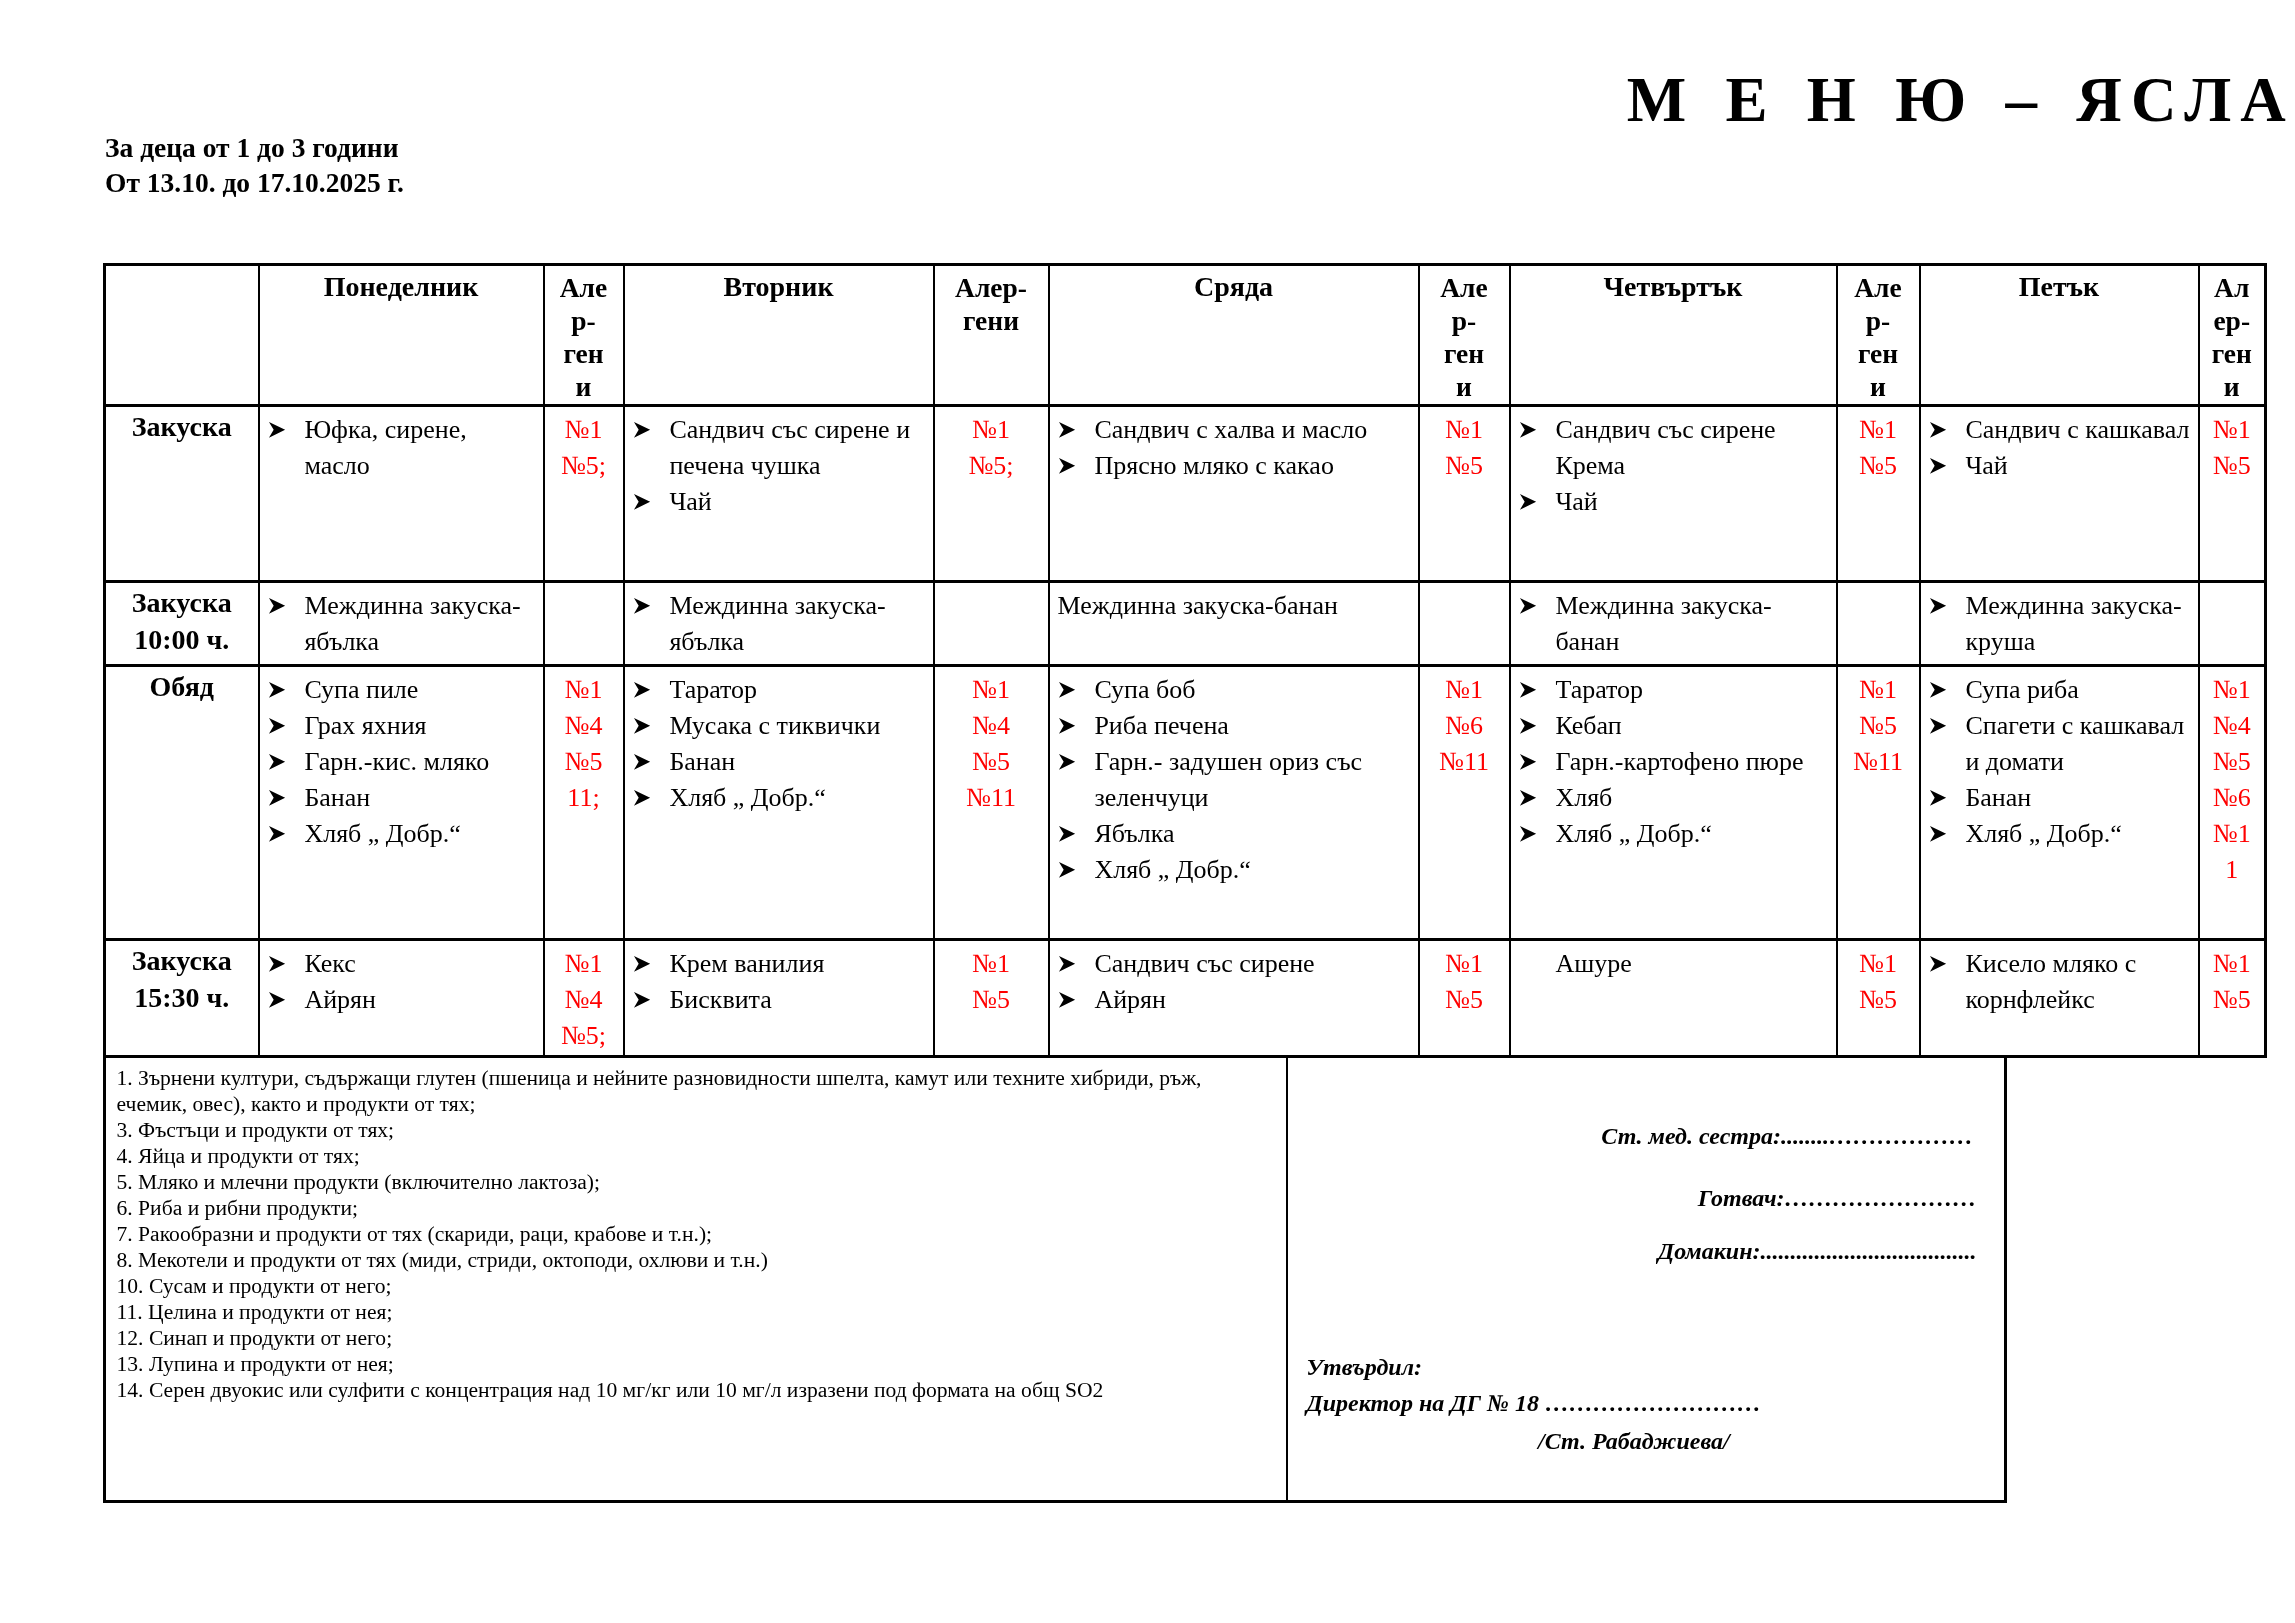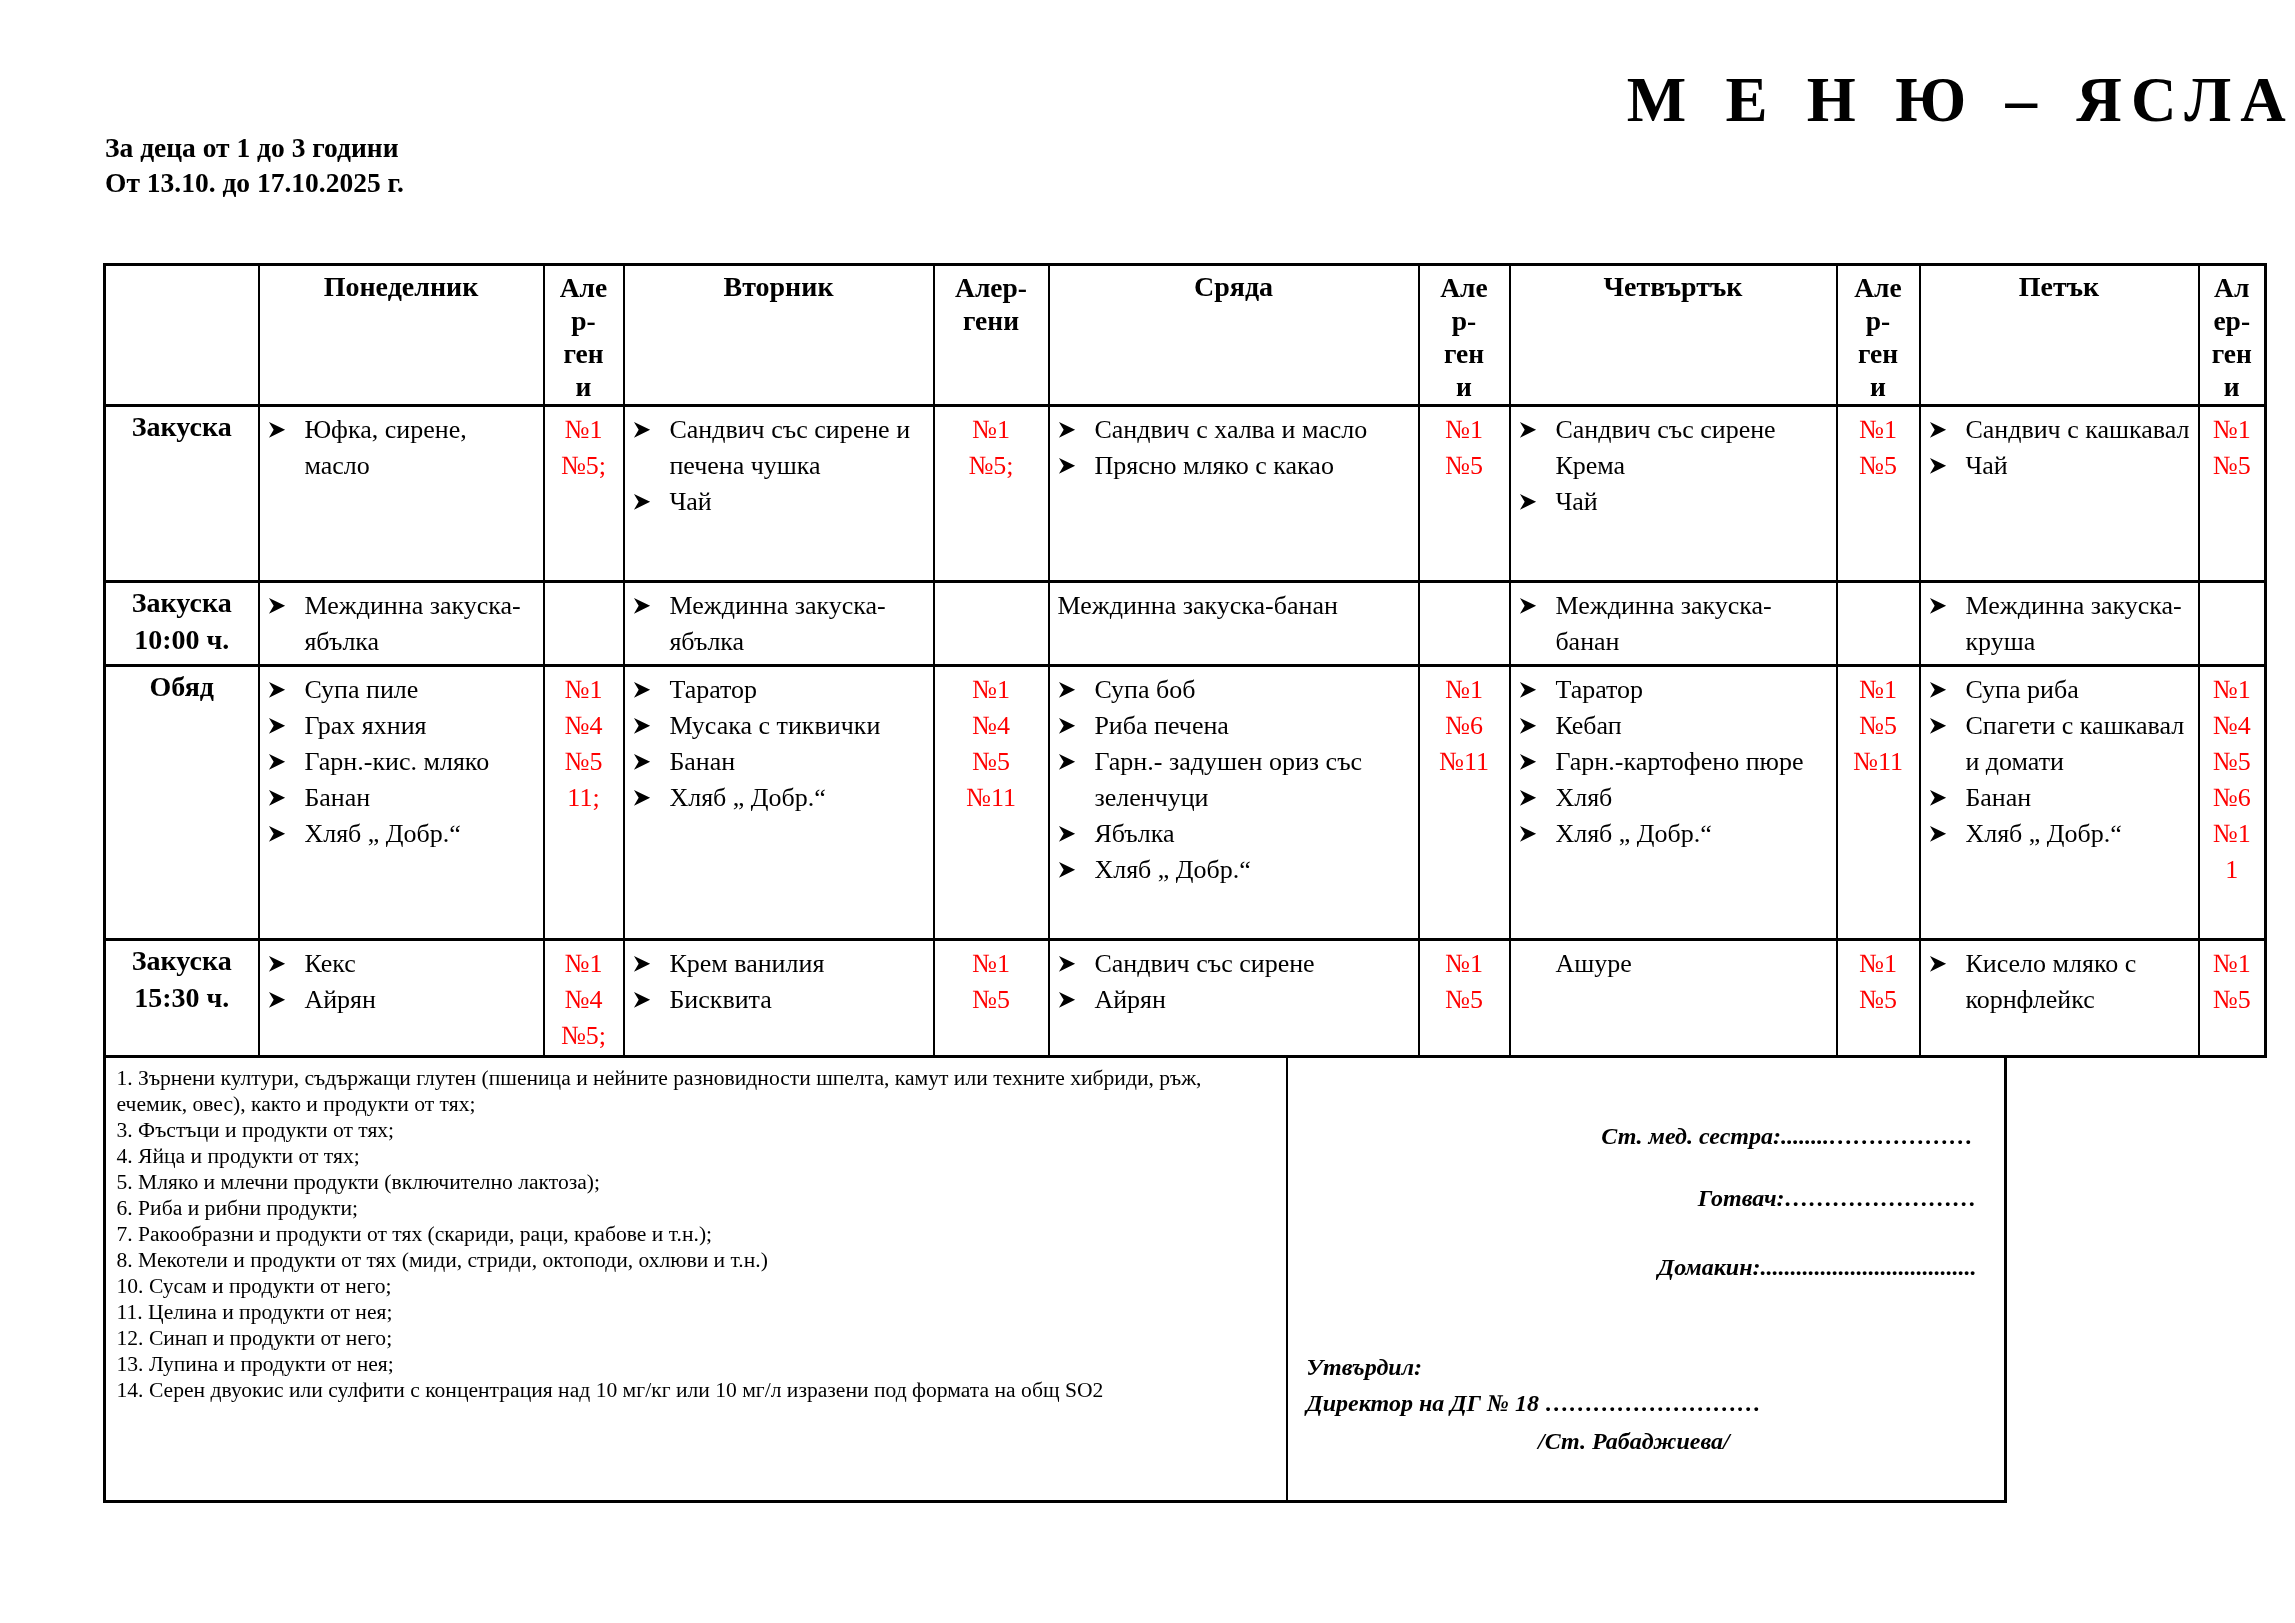--- a/index.html
+++ b/index.html
@@ -31,21 +31,21 @@
   .allergen-cell{color:#f00;font-size:26px;line-height:36px;text-align:center;padding-top:5.2px;}
   
   .bottom-section{display:flex;width:1904px;box-sizing:border-box;
     border:3.3px solid #000;border-top:none;}
   .legend-panel{width:1182px;box-sizing:border-box;border-right:2px solid #000;
     padding:6.5px 14.4px 9.2px 10.5px;font-size:21.6px;line-height:26px;min-height:442px;}
   .approval-panel{position:relative;flex:1;font-weight:bold;font-style:italic;font-size:24px;}
   .sig{position:absolute;white-space:nowrap;}
   .sig.nurse{top:65px;right:31px;}
   .sig.cook{top:127px;right:27.5px;}
-  .sig.housekeeper{top:196px;right:27.5px;text-align:right;}
+  .sig.housekeeper{top:180px;right:27.5px;text-align:right;}
   .sig.approved{top:296px;left:18.3px;}
   .sig.director{top:332px;left:18.3px;}
   .sig.director-name{top:370px;left:250px;}
 </style>
 </head>
 <body>
 
 <div class="doc-title">М Е Н Ю – ЯСЛА</div>
 
 <div class="subtitles">

